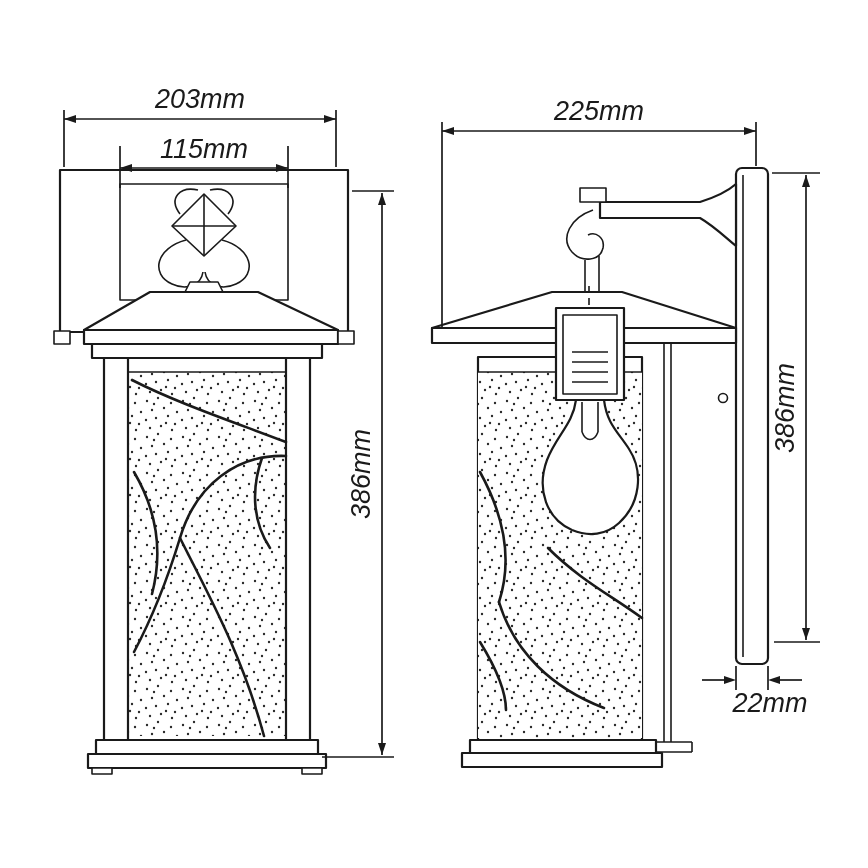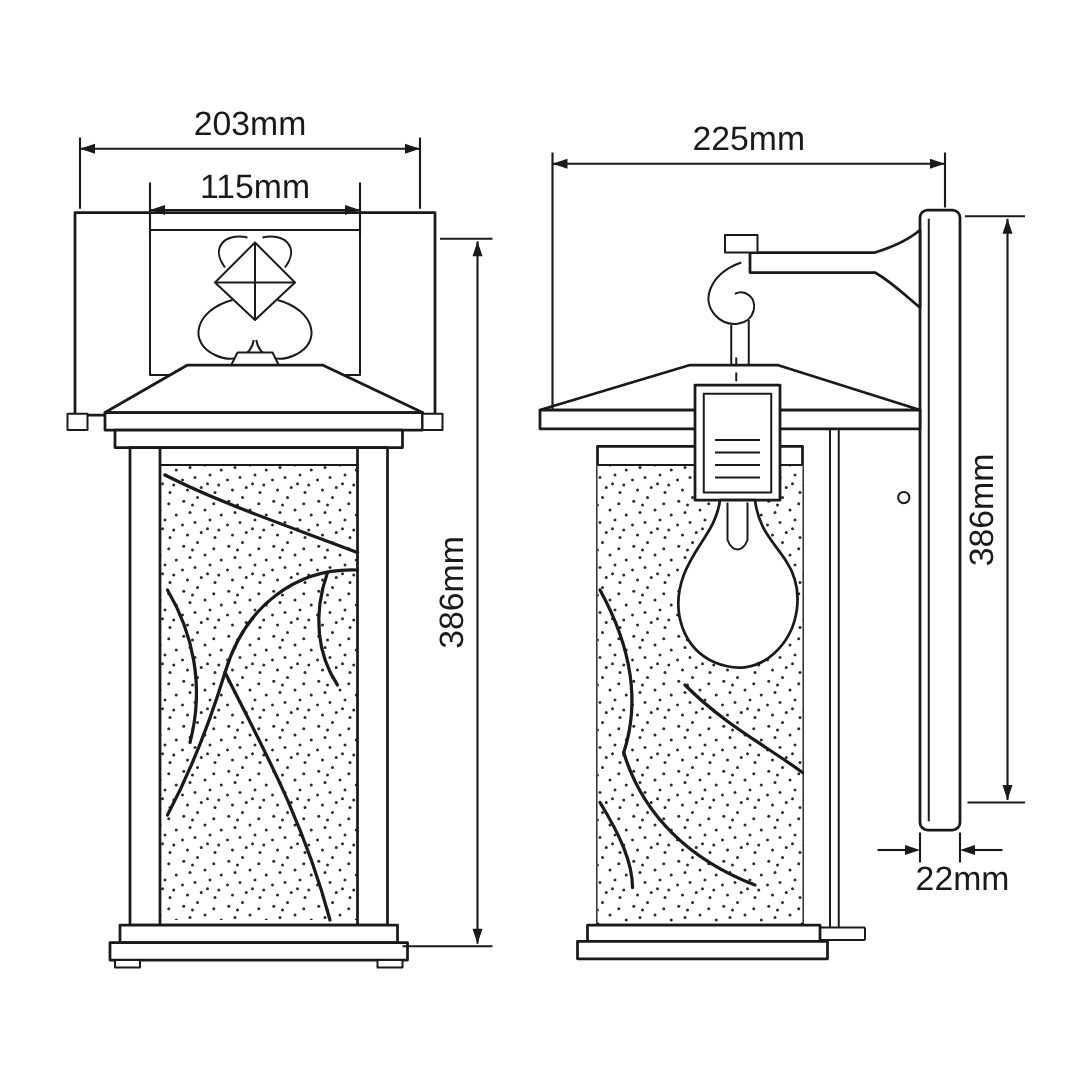--- a/index.html
+++ b/index.html
@@ -1,21 +1,21 @@
 <!DOCTYPE html>
 <html style="--line: #1a1a1a; --background: #ffffff;"><head>
 <meta charset="utf-8">
 <style>
   html,body{margin:0;padding:0;}
   body{
     width:868px;height:868px;overflow:hidden;
     background:var(--background,#ffffff);
     font-family:"Liberation Sans", sans-serif;
   }
-  .stage{width:868px;height:868px;position:relative;background:var(--background,#ffffff);}
+  .stage{width:868px;height:868px;position:relative;background:var(--background,#ffffff);font-style:italic;}
   svg{position:absolute;left:0;top:0;color:var(--line,#1a1a1a);}
   svg .outline{fill:none;stroke:currentColor;stroke-width:2.2;stroke-linejoin:round;}
   svg .outline-thin{fill:none;stroke:currentColor;stroke-width:1.6;stroke-linejoin:round;}
   svg .white{fill:#ffffff;stroke:currentColor;stroke-width:2.2;stroke-linejoin:round;}
   svg .white-thin{fill:#ffffff;stroke:currentColor;stroke-width:1.6;stroke-linejoin:round;}
   svg .dim{fill:none;stroke:currentColor;stroke-width:1.7;}
   svg .arrow{fill:currentColor;stroke:none;}
   svg .branch{fill:none;stroke:currentColor;stroke-width:2.6;stroke-linecap:round;}
   svg .dashes{fill:none;stroke:currentColor;stroke-width:1.6;stroke-dasharray:7 5;}
   svg text{font-family:"Liberation Sans", sans-serif;font-size:27px;fill:currentColor;}

